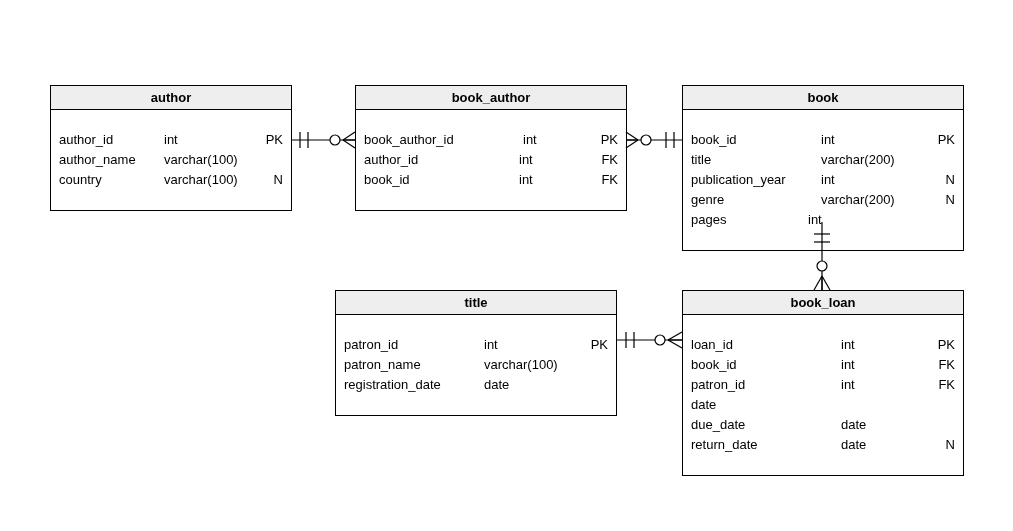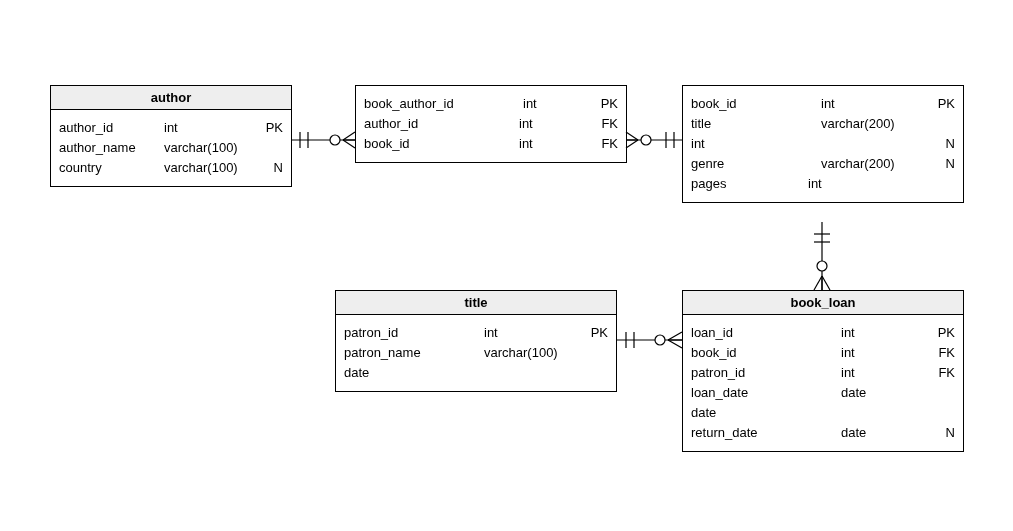--- a/index.html
+++ b/index.html
@@ -1,19 +1,19 @@
 <!DOCTYPE html>
 <html><head>
 <meta charset="utf-8">
 <style>
   html,body{margin:0;padding:0;background:#fff;font-family:Arial,Helvetica,sans-serif;font-size:13px;color:#000}
   .canvas{position:relative;width:1013px;height:531px}
   .entity{position:absolute;border:1px solid #000;background:#fff}
   .entity .title{background:#eee;border-bottom:1px solid #000;text-align:center;font-weight:bold;padding:4px 14px}
-  .entity .body{padding:8px 8px}
+  .entity .body{padding:20px 8px}
   .row{display:flex;line-height:20px;white-space:nowrap}
   .c-name{flex:0 0 auto}
   .c-type{flex:0 0 auto}
   .c-flag{flex:0 0 auto;text-align:left;margin-left:auto}
   svg.rel{position:absolute;left:0;top:0;width:1013px;height:531px;pointer-events:none}
   svg.rel line{stroke:#000;stroke-width:1.2}
   svg.rel circle{fill:#fff;stroke:#000;stroke-width:1.2}
 </style>
 </head>
 <body>
@@ -35,52 +35,55 @@
         </div>
       <div class="row">
           <span class="c-name" style="width:105px">country</span>
           <span class="c-type">varchar(100)</span>
           <span class="c-flag">N</span>
         </div>
     </div>
   </div>
 
   <div class="entity" style="left:355px;top:85px;width:270px">
+    <div class="title">book_author</div>
     <div class="body">
       <div class="row">
           <span class="c-name" style="width:159px">book_author_id</span>
           <span class="c-type" style="width:60px">int</span>
           <span class="c-flag">PK</span>
         </div>
       <div class="row">
           <span class="c-name" style="width:155px">author_id</span>
           <span class="c-type" style="width:60px">int</span>
           <span class="c-flag">FK</span>
         </div>
       <div class="row">
           <span class="c-name" style="width:155px">book_id</span>
           <span class="c-type" style="width:60px">int</span>
           <span class="c-flag">FK</span>
         </div>
     </div>
   </div>
 
   <div class="entity" style="left:682px;top:85px;width:280px">
+    <div class="title">book</div>
     <div class="body">
       <div class="row">
           <span class="c-name" style="width:130px">book_id</span>
           <span class="c-type" style="width:90px">int</span>
           <span class="c-flag">PK</span>
         </div>
       <div class="row">
           <span class="c-name" style="width:130px">title</span>
           <span class="c-type" style="width:90px">varchar(200)</span>
           <span class="c-flag"></span>
         </div>
       <div class="row">
+          <span class="c-name" style="width:130px">publication_year</span>
           <span class="c-type" style="width:90px">int</span>
           <span class="c-flag">N</span>
         </div>
       <div class="row">
           <span class="c-name" style="width:130px">genre</span>
           <span class="c-type" style="width:90px">varchar(200)</span>
           <span class="c-flag">N</span>
         </div>
       <div class="row">
           <span class="c-name" style="width:117px">pages</span>
@@ -97,20 +100,21 @@
           <span class="c-name" style="width:140px">patron_id</span>
           <span class="c-type">int</span>
           <span class="c-flag">PK</span>
         </div>
       <div class="row">
           <span class="c-name" style="width:140px">patron_name</span>
           <span class="c-type">varchar(100)</span>
           <span class="c-flag"></span>
         </div>
       <div class="row">
+          <span class="c-name" style="width:140px">registration_date</span>
           <span class="c-type">date</span>
           <span class="c-flag"></span>
         </div>
     </div>
   </div>
 
   <div class="entity" style="left:682px;top:290px;width:280px">
     <div class="title">book_loan</div>
     <div class="body">
       <div class="row">
@@ -122,25 +126,25 @@
           <span class="c-name" style="width:150px">book_id</span>
           <span class="c-type" style="width:60px">int</span>
           <span class="c-flag">FK</span>
         </div>
       <div class="row">
           <span class="c-name" style="width:150px">patron_id</span>
           <span class="c-type" style="width:60px">int</span>
           <span class="c-flag">FK</span>
         </div>
       <div class="row">
-          <span class="c-name" style="width:150px">loan_date</span>
           <span class="c-type" style="width:60px">date</span>
           <span class="c-flag"></span>
         </div>
       <div class="row">
+          <span class="c-name" style="width:150px">due_date</span>
           <span class="c-type" style="width:60px">date</span>
           <span class="c-flag"></span>
         </div>
       <div class="row">
           <span class="c-name" style="width:150px">return_date</span>
           <span class="c-type" style="width:60px">date</span>
           <span class="c-flag">N</span>
         </div>
     </div>
   </div>

